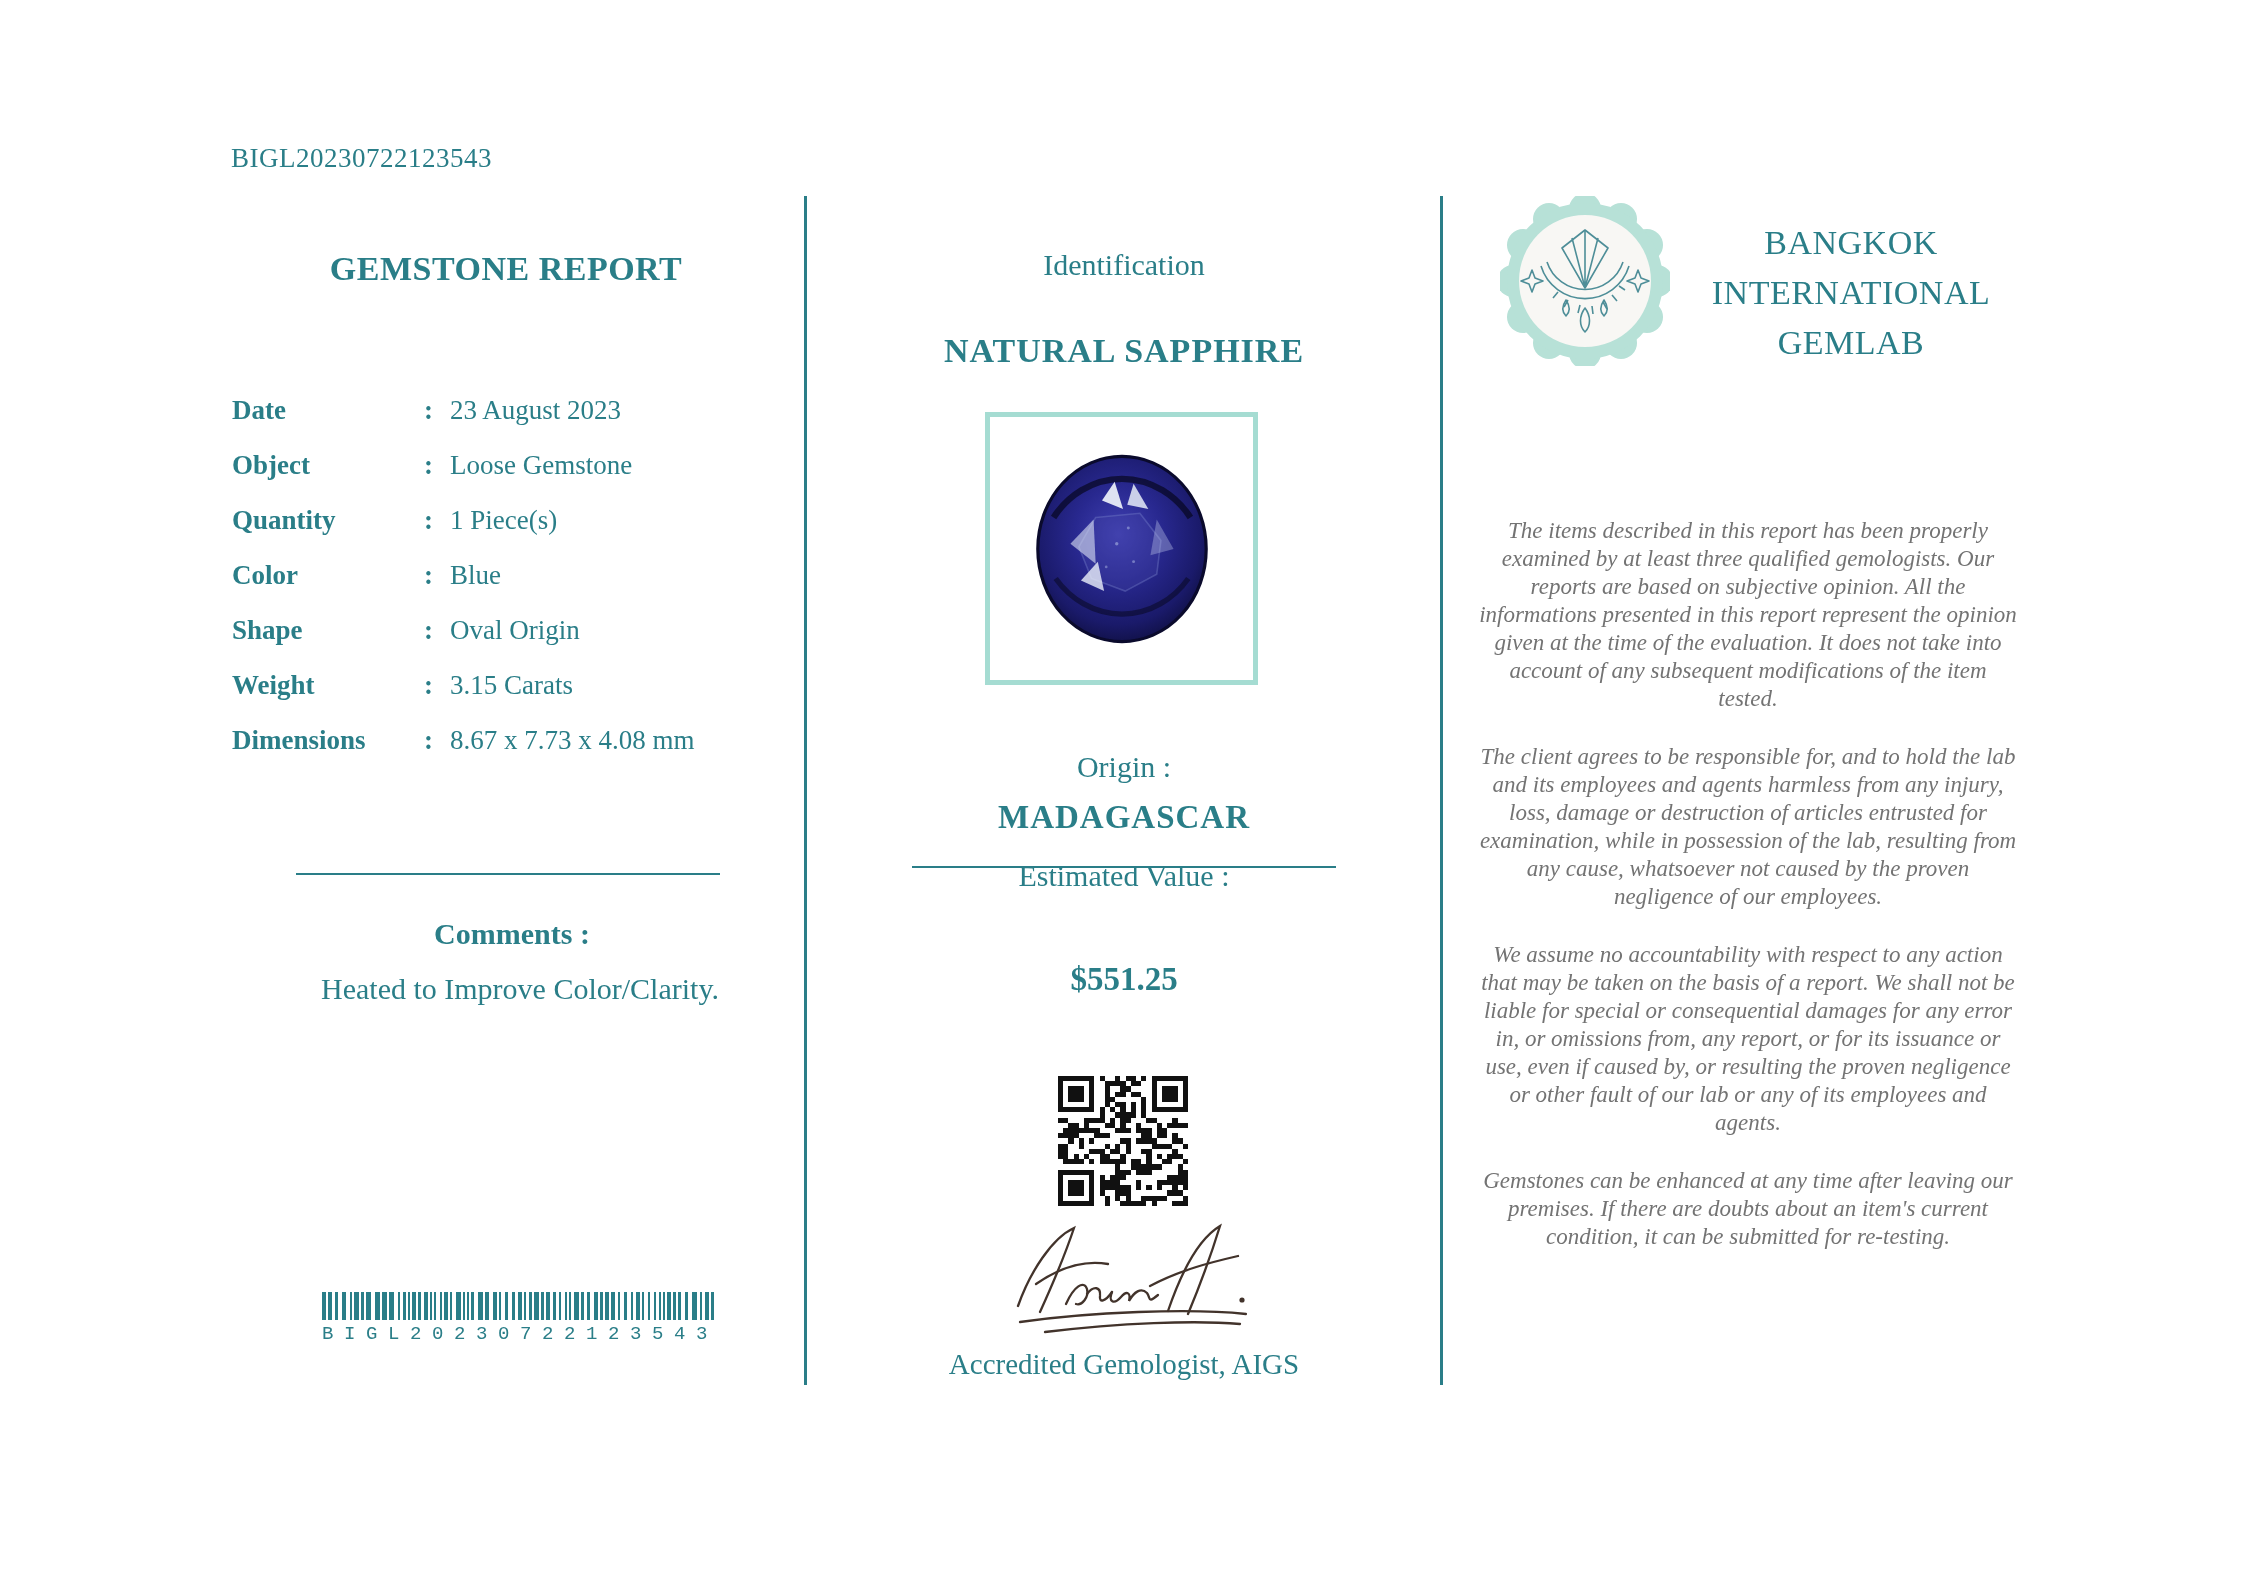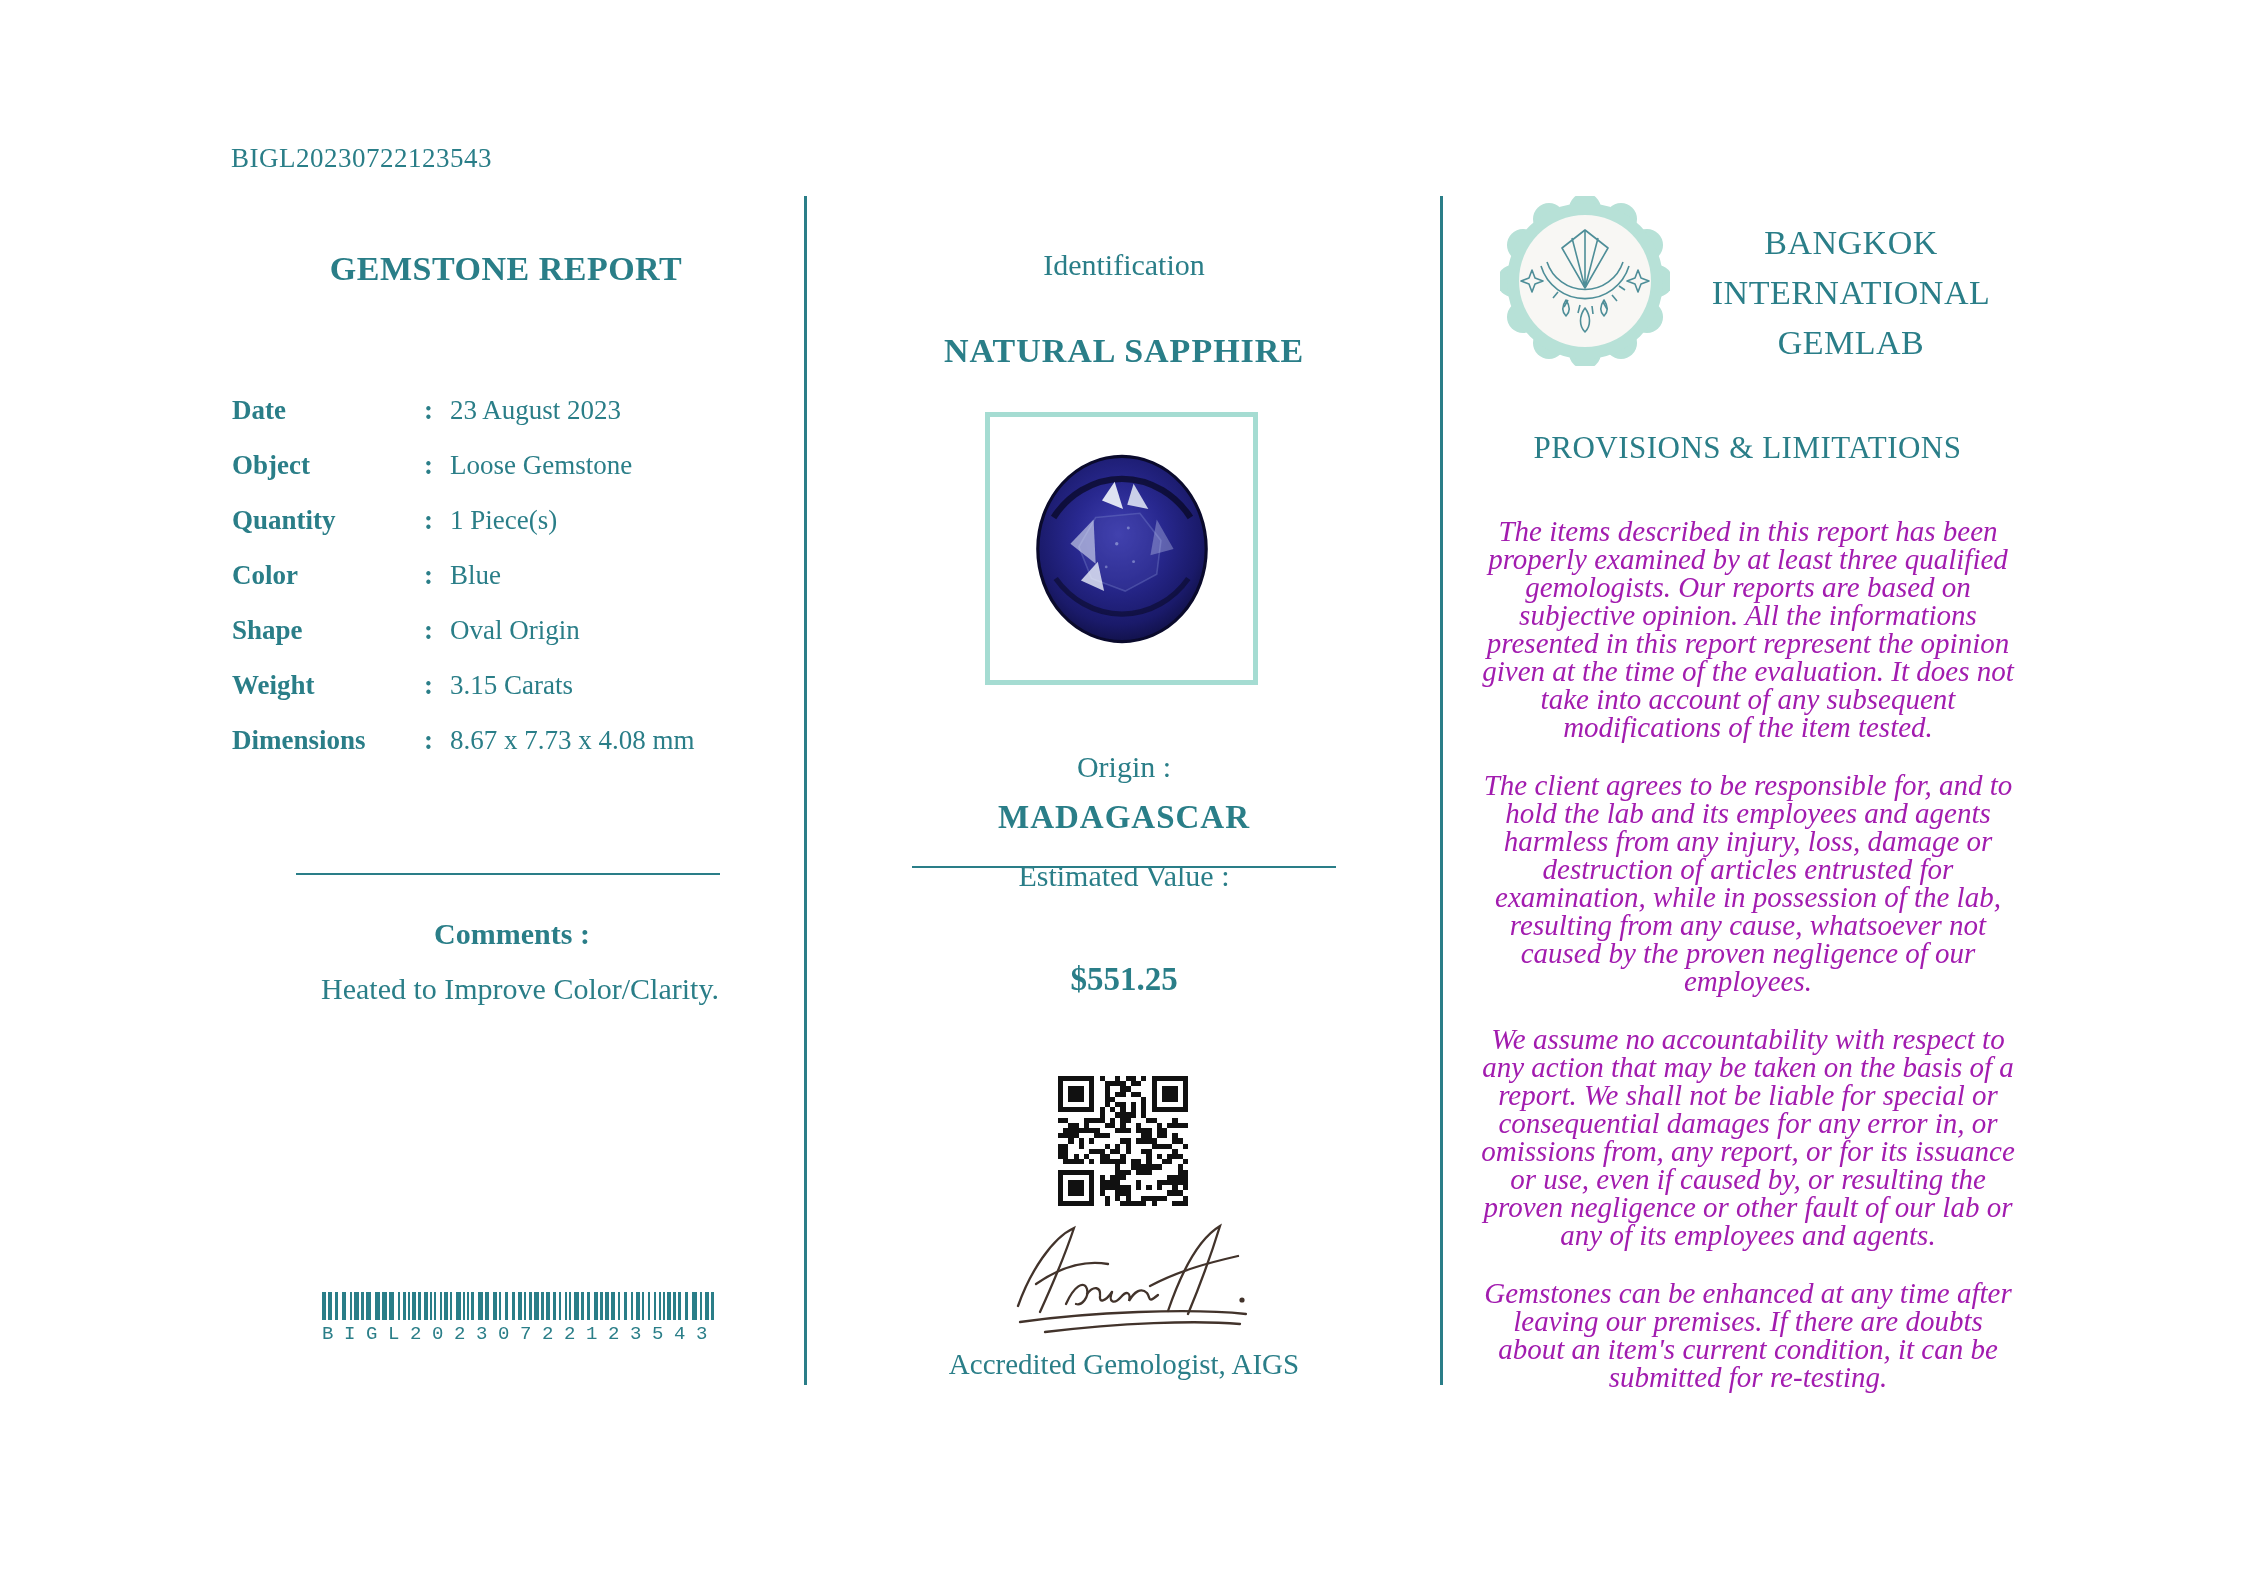--- a/index.html
+++ b/index.html
@@ -47,22 +47,22 @@
   .qr-wrap{left:1058px;top:1076px;width:130px;height:130px;}
   .sig-wrap{left:990px;top:1208px;width:300px;height:135px;}
   .accredited{top:1348px;font-size:29px;}
 
   
   .logo-wrap{left:1500px;top:196px;width:170px;height:170px;}
   .lab-name{left:1686px;top:218px;width:330px;font-size:34px;line-height:50px;letter-spacing:0.5px;}
   .prov-title{left:1475px;top:430px;width:545px;font-size:31px;letter-spacing:0.5px;}
   .prov-block{left:1478px;top:517px;width:540px;}
   .prov-block p{
-    margin:0 0 30px 0;font-style:italic;font-size:29px;line-height:28px;
-    color:#a21caf;text-align:center;
+    margin:0 0 30px 0;font-style:italic;font-size:23px;line-height:28px;
+    color:#737373;text-align:center;
   }
   svg{display:block;}
 </style>
 </head>
 <body>
 
 <div class="page">
 
   <div class="abs doc-id">BIGL20230722123543</div>
 
@@ -505,21 +505,20 @@
         <path d="M138,74 L141,82 L149,85 L141,88 L138,96 L135,88 L127,85 L135,82 Z"></path>
         <path d="M66,104 C70,110 70,116 66,120 C62,116 62,110 66,104 Z"></path>
         <path d="M104,104 C108,110 108,116 104,120 C100,116 100,110 104,104 Z"></path>
         <path d="M85,112 C91,120 91,130 85,136 C79,130 79,120 85,112 Z"></path>
       </g>
     </svg>
   </div>
 
   <div class="abs lab-name center">BANGKOK INTERNATIONAL GEMLAB</div>
 
-  <div class="abs prov-title center">PROVISIONS &amp; LIMITATIONS</div>
 
   <div class="abs prov-block">
     <p>The items described in this report has been properly examined by at least three qualified gemologists. Our reports are based on subjective opinion. All the informations presented in this report represent the opinion given at the time of the evaluation. It does not take into account of any subsequent modifications of the item tested.</p>
     <p>The client agrees to be responsible for, and to hold the lab and its employees and agents harmless from any injury, loss, damage or destruction of articles entrusted for examination, while in possession of the lab, resulting from any cause, whatsoever not caused by the proven negligence of our employees.</p>
     <p>We assume no accountability with respect to any action that may be taken on the basis of a report. We shall not be liable for special or consequential damages for any error in, or omissions from, any report, or for its issuance or use, even if caused by, or resulting the proven negligence or other fault of our lab or any of its employees and agents.</p>
     <p>Gemstones can be enhanced at any time after leaving our premises. If there are doubts about an item's current condition, it can be submitted for re-testing.</p>
   </div>
 
 </div>
 

